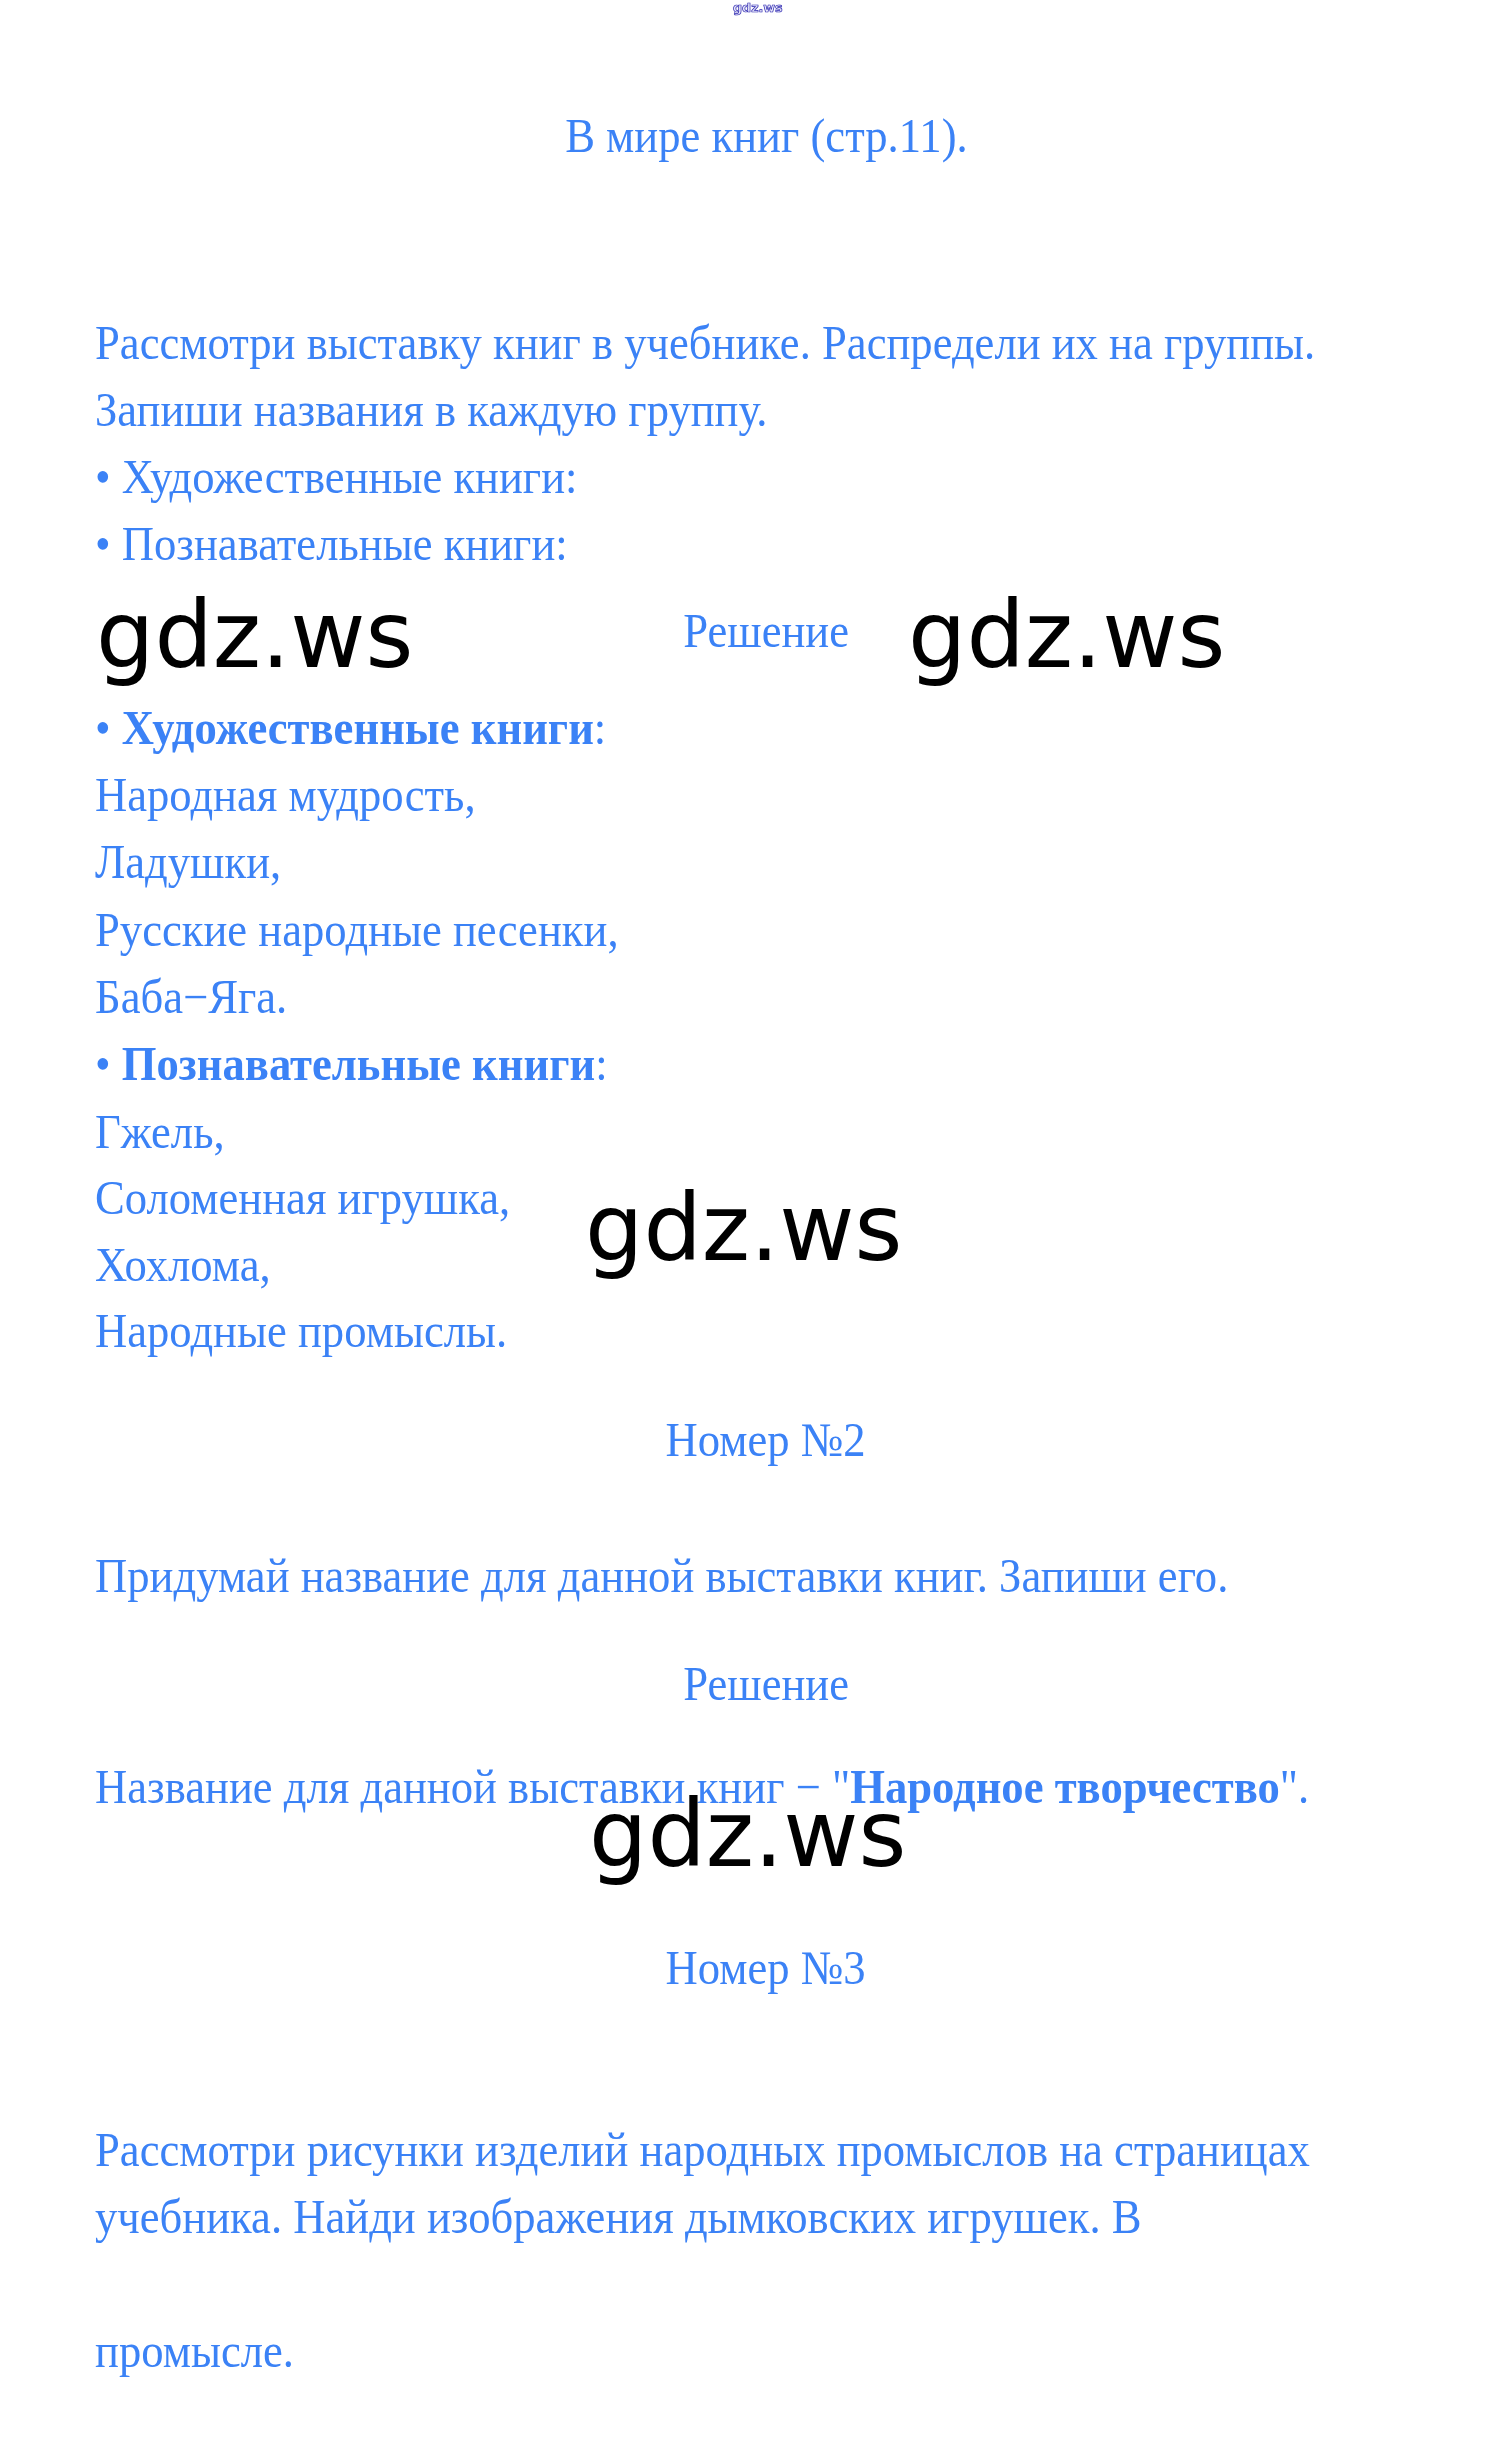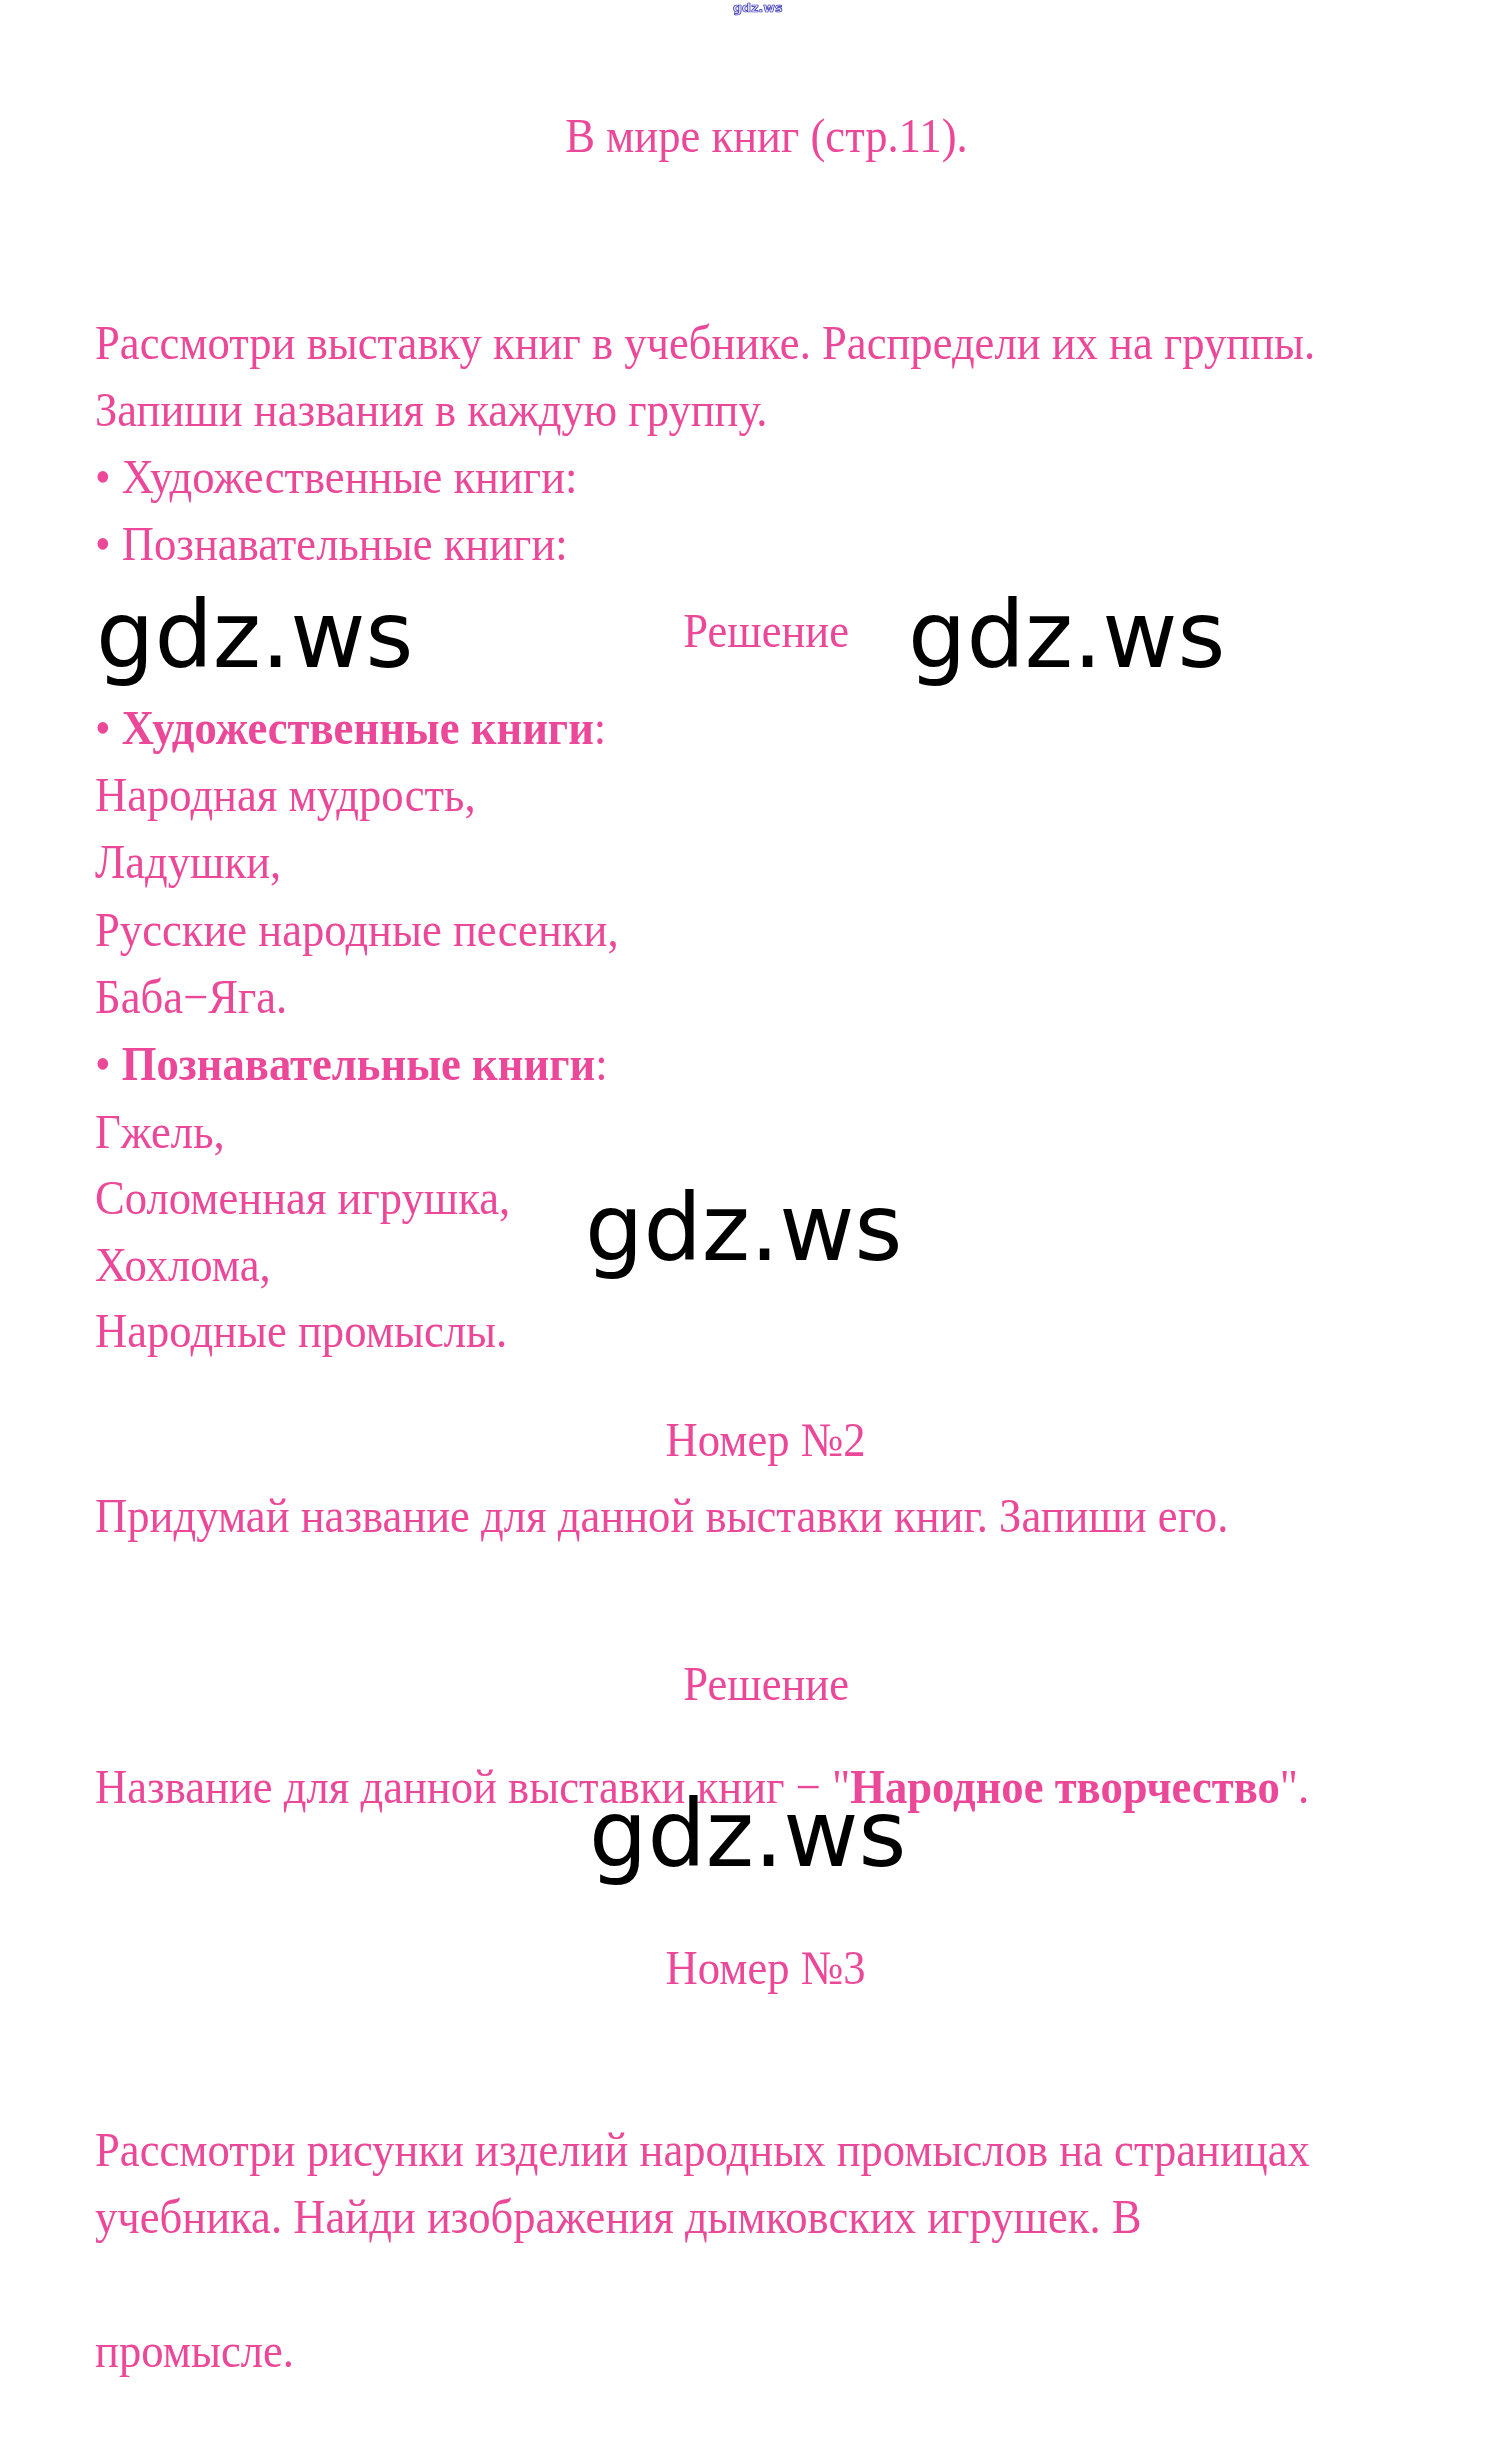--- a/index.html
+++ b/index.html
@@ -11,21 +11,21 @@
     overflow:hidden;
     font-family:"Liberation Serif","DejaVu Serif",serif;
     color:#000000;
     text-decoration:underline;
   }
   .line{
     position:absolute;
     font-size:48px;
     line-height:1;
     white-space:nowrap;
-    color:#ec4899;
+    color:#3b82f6;
   }
   .left{ left:95px; }
   .center{
     left:95px;
     right:71px;
     text-align:center;
   }
   .tx{
     display:inline-block;
     transform:scaleX(0.93);
@@ -120,21 +120,21 @@
   </div>
   <div class="line left" style="top:1307px">
     <span class="tx">Народные промыслы.</span>
   </div>
 
   <div class="wm" style="left:585px; top:1183px">gdz.ws</div>
 
   <div class="line center" style="top:1416px">
     <span class="tx">Номер №2</span>
   </div>
-  <div class="line left" style="top:1492px">
+  <div class="line left" style="top:1552px">
     <span class="tx">Придумай название для данной выставки книг. Запиши его.</span>
   </div>
   <div class="line center" style="top:1660px">
     <span class="tx">Решение</span>
   </div>
   <div class="line left" style="top:1763px">
     <span class="tx"><span>Название для данной выставки книг − "</span><span class="b">Народное творчество</span><span>".</span></span>
   </div>
 
   <div class="wm" style="left:589px; top:1789px">gdz.ws</div>

